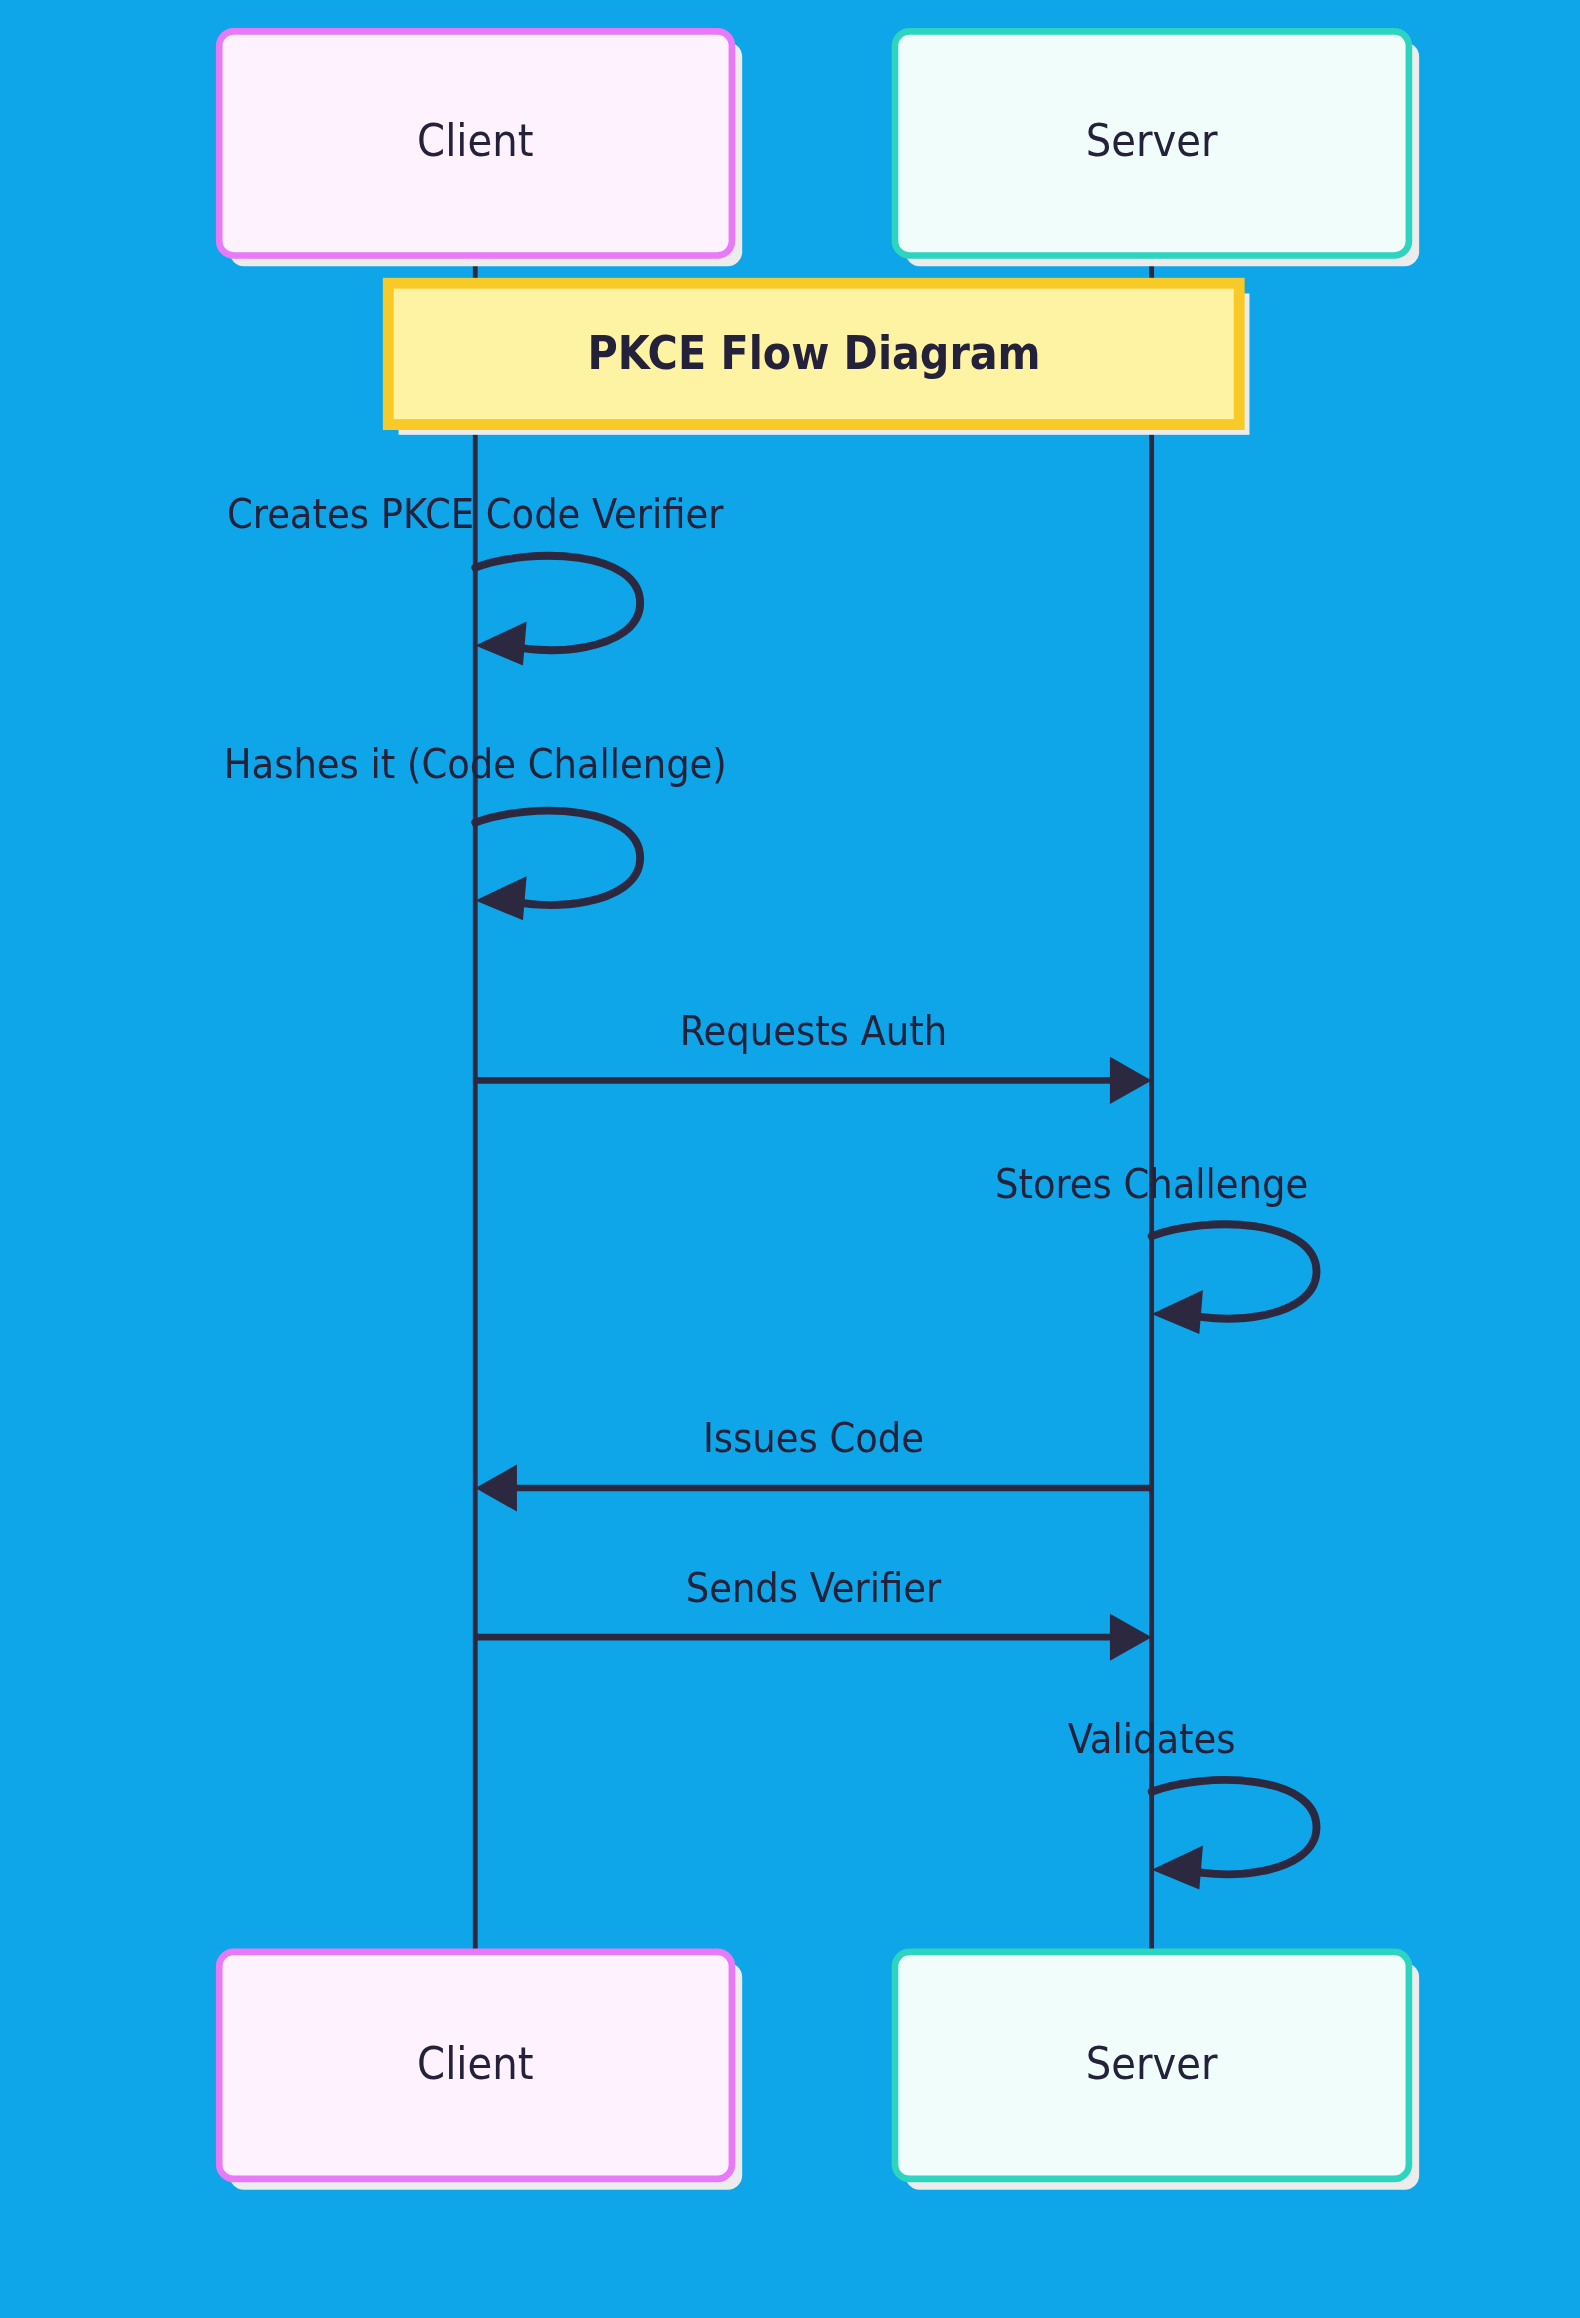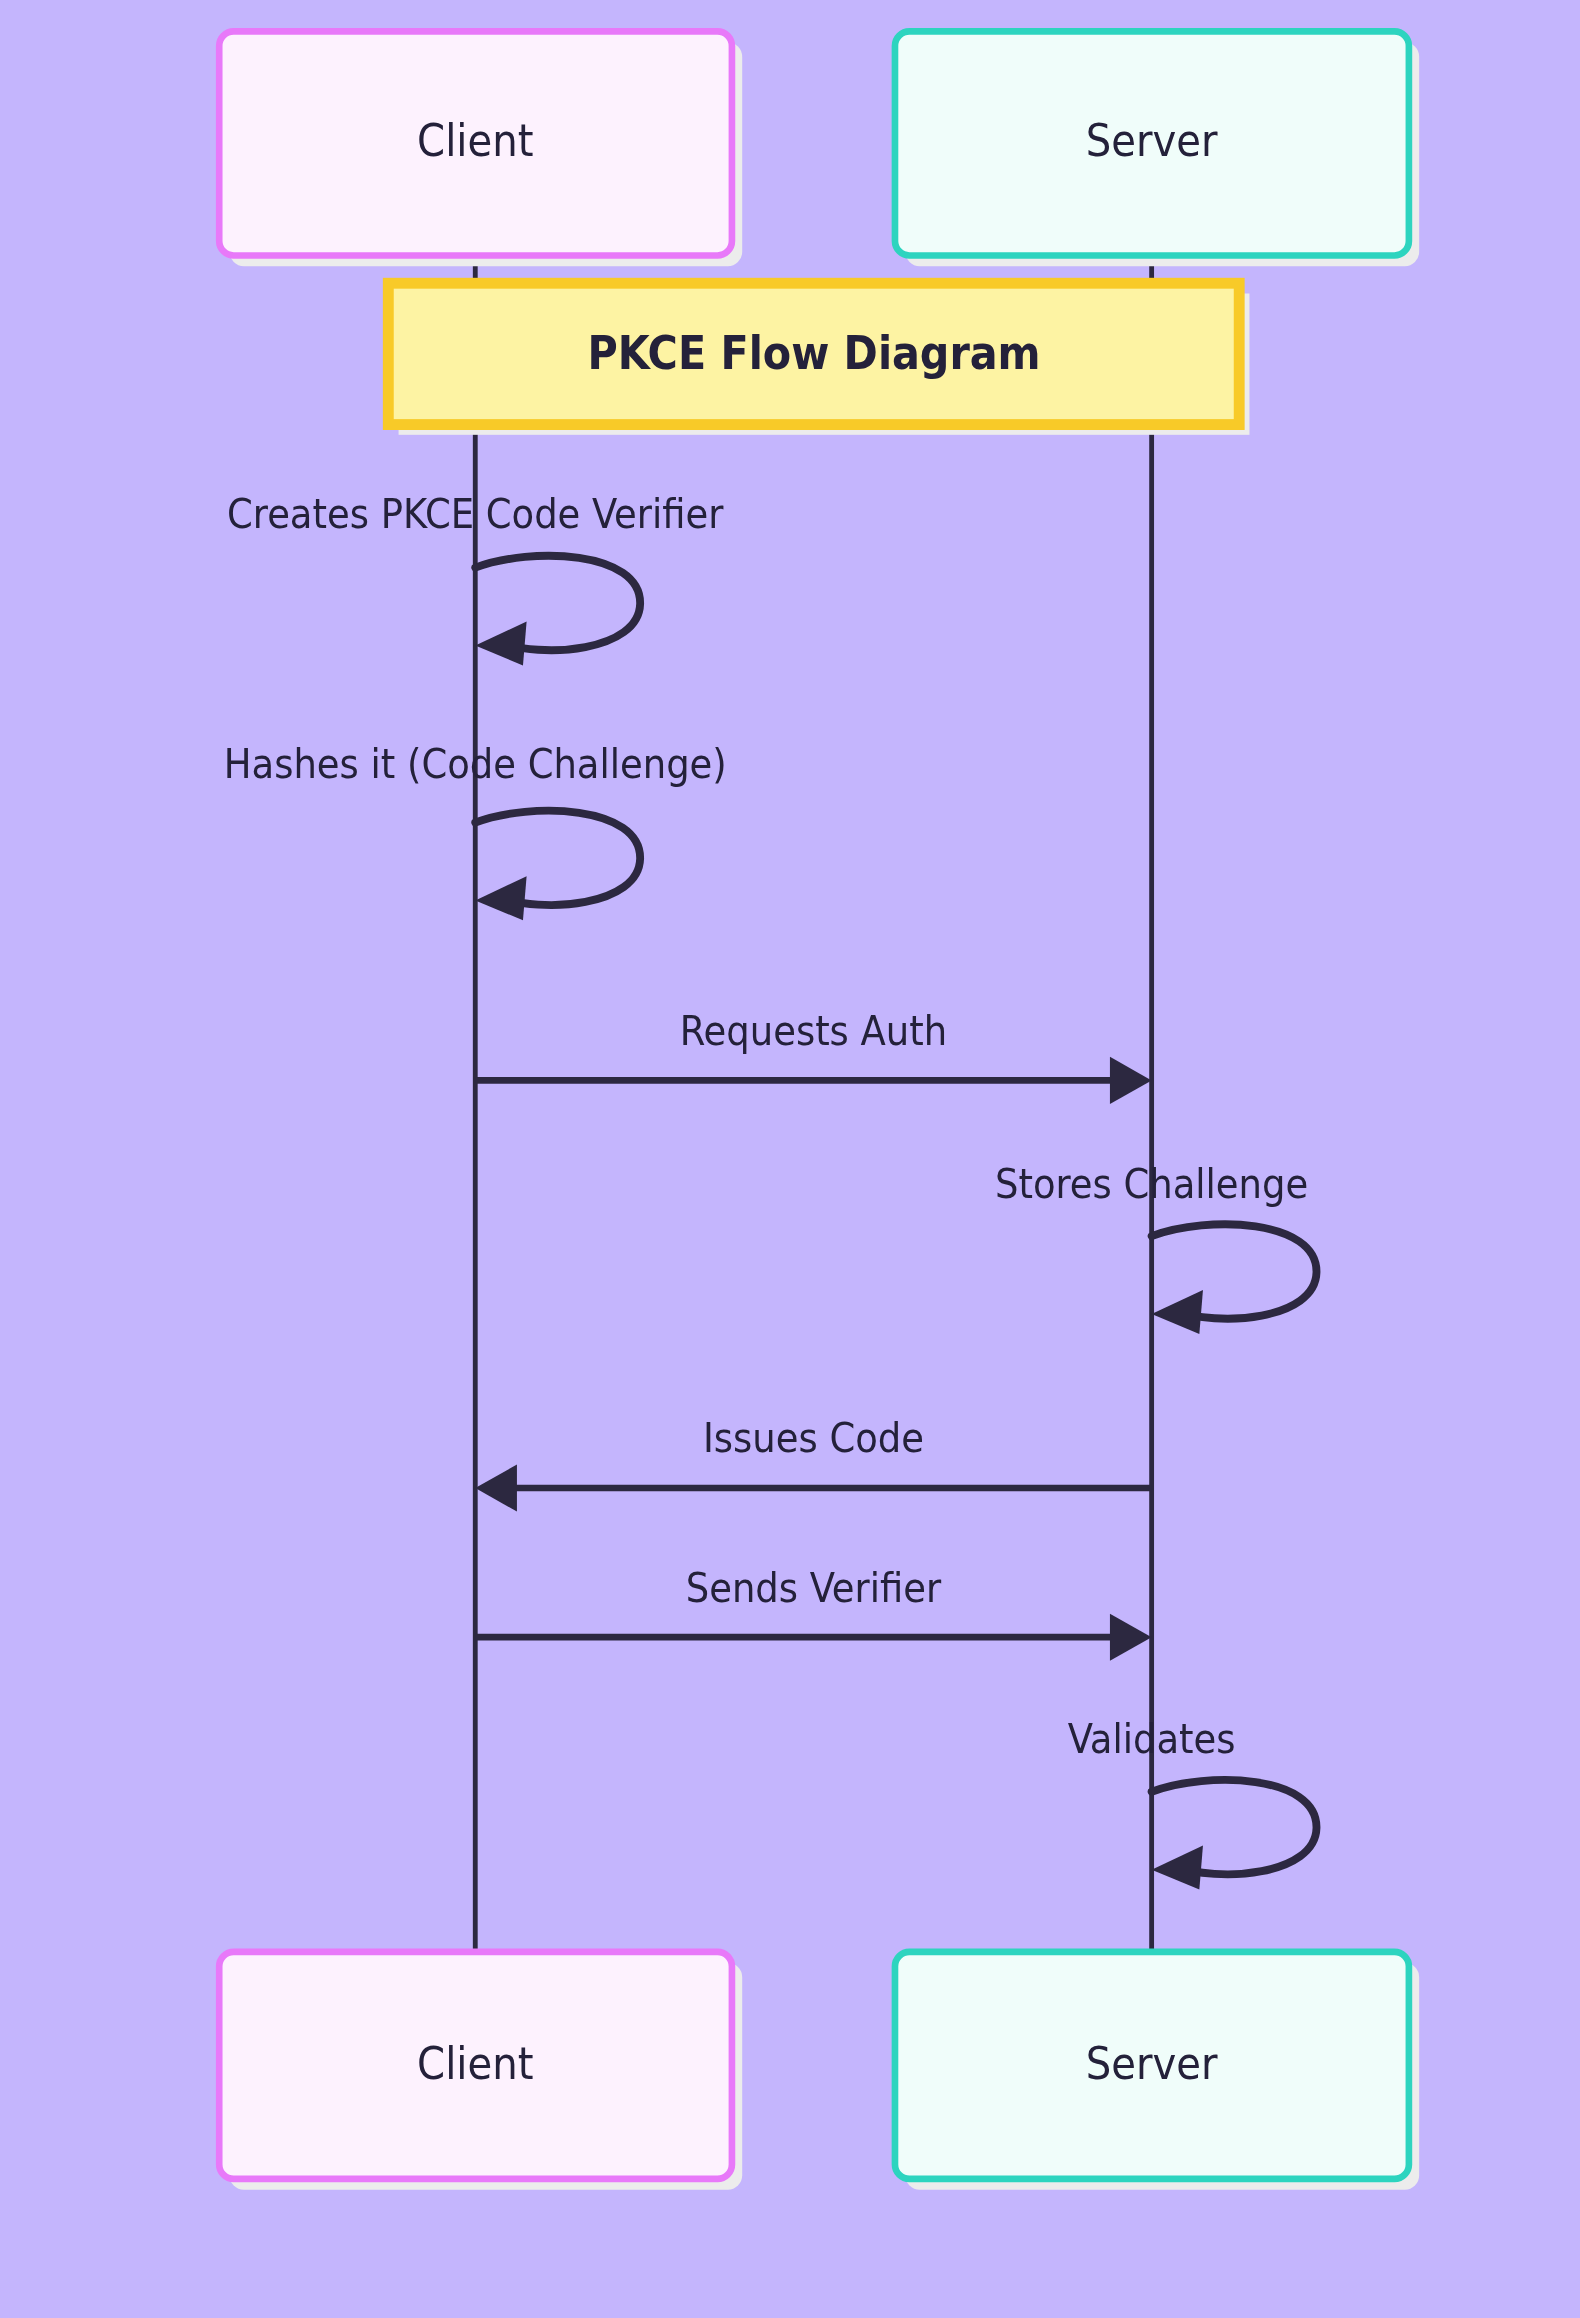--- a/index.html
+++ b/index.html
@@ -8,21 +8,21 @@
     padding: 0;
     background: #ffffff;
   }
   body {
     font-family: "DejaVu Sans Condensed", "DejaVu Sans", sans-serif;
   }
   #stage {
     position: relative;
     width: 1581px;
     height: 2319px;
-    background: #c4b5fd;
+    background: #0ea5e9;
     overflow: hidden;
   }
   #sequence-svg {
     position: absolute;
     left: 0;
     top: 0;
     width: 1581px;
     height: 2319px;
     display: block;
   }

